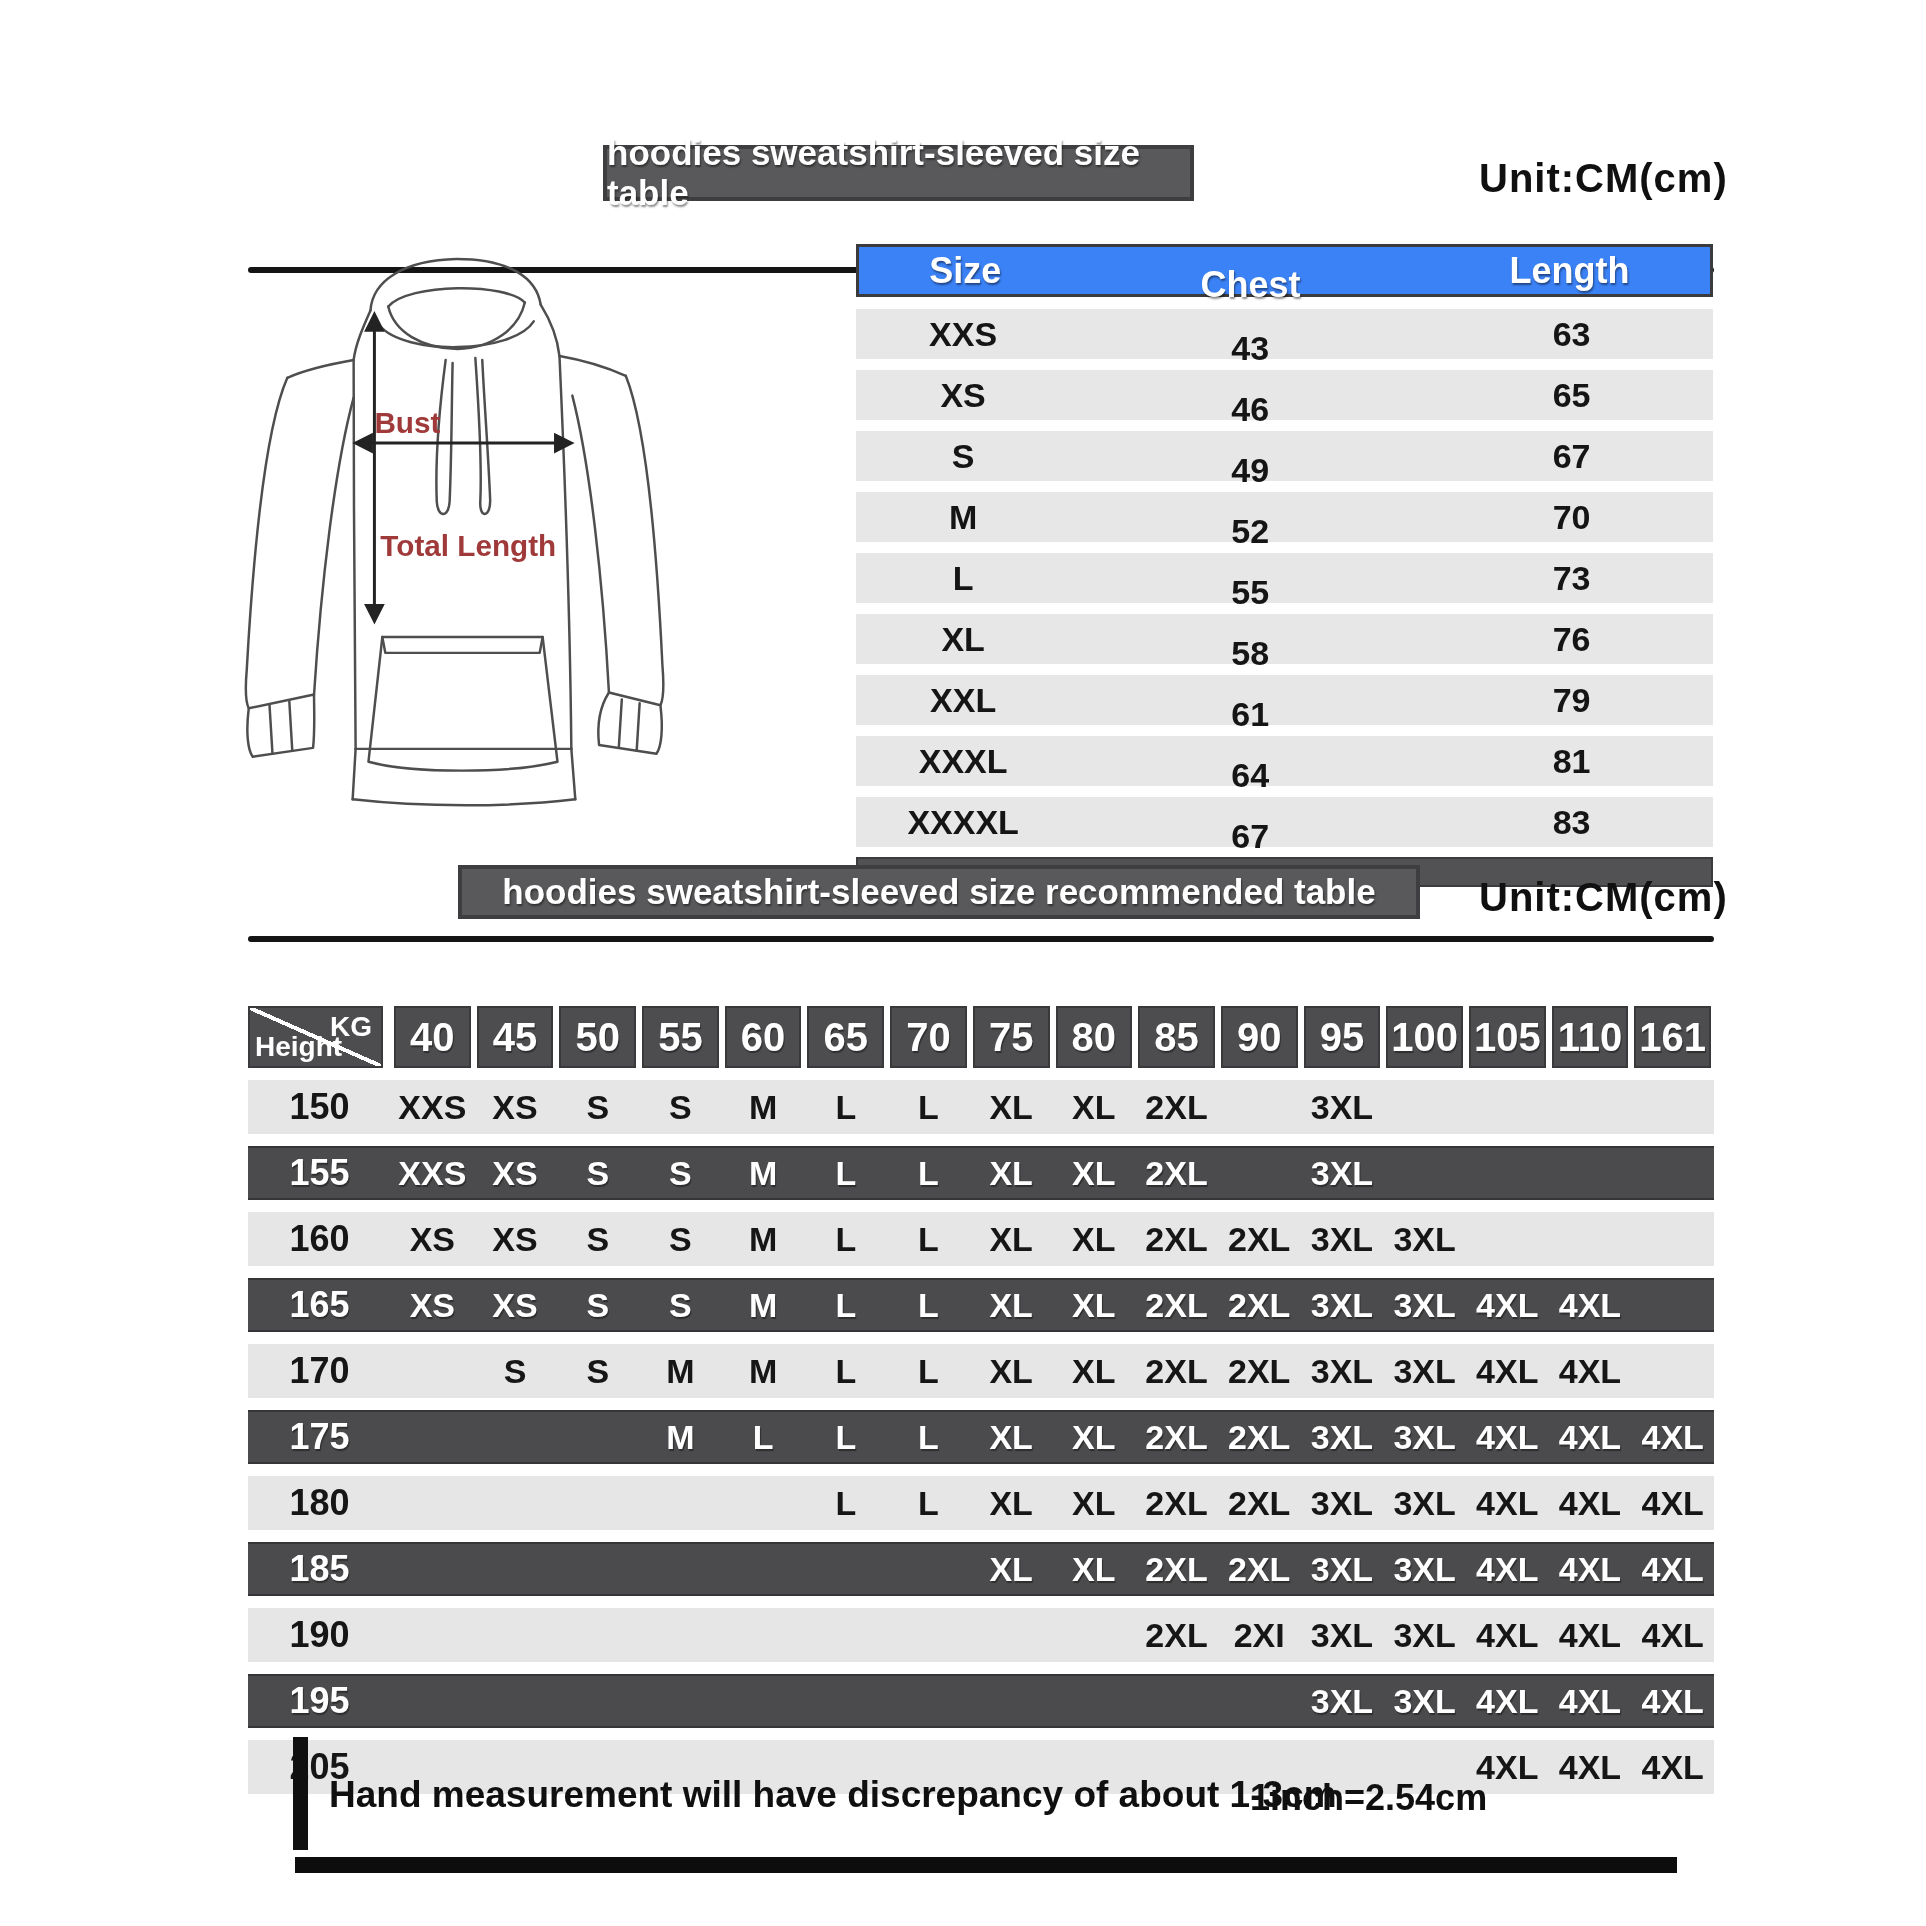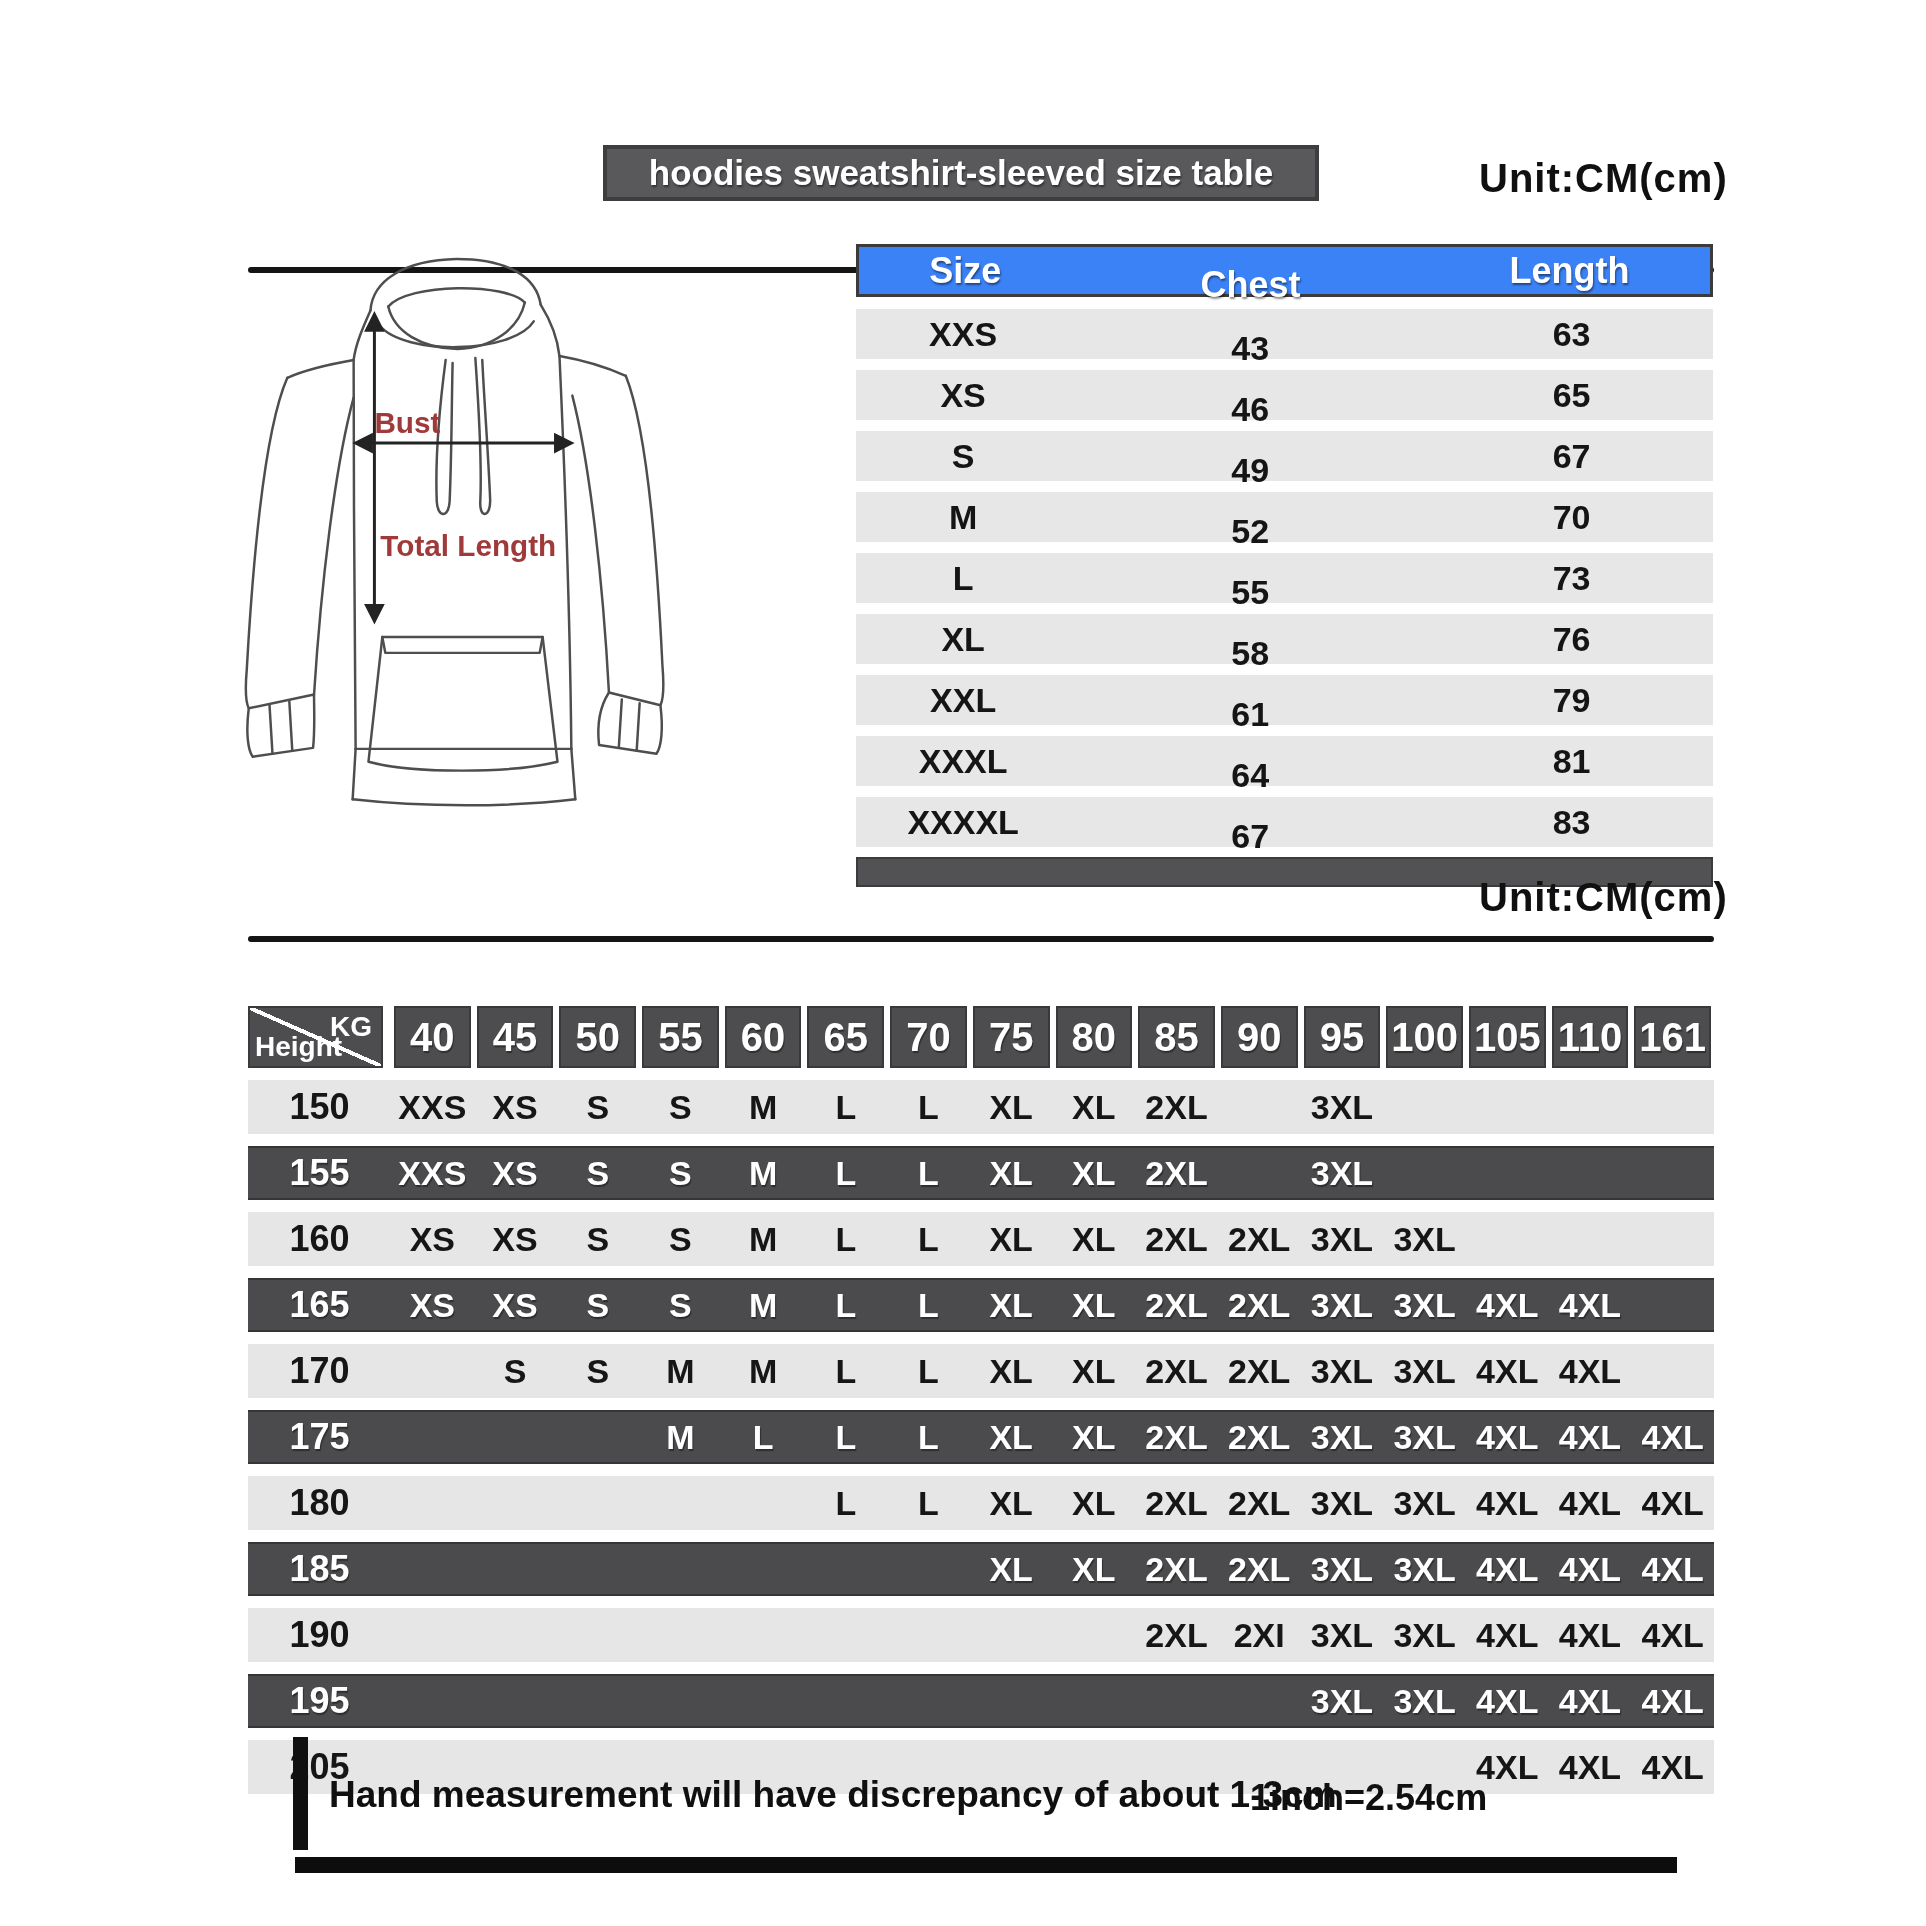--- a/index.html
+++ b/index.html
@@ -4,21 +4,21 @@
 <style>
   html,body{margin:0;padding:0;background:#fff;}
   .page{position:relative;width:1927px;height:1927px;background:#fff;overflow:hidden;
         font-family:"Liberation Sans",sans-serif;font-weight:bold;color:#1c1c1c;}
   *{box-sizing:border-box;}
 
   
   .title-bar{position:absolute;background:#59595b;border:4px solid #3e3e40;
              display:flex;align-items:center;justify-content:center;color:#fff;
              text-shadow:1px 2px 2px rgba(0,0,0,.45);}
-  .t1{left:603px;top:145px;width:716px;height:56px;font-size:35px;}
+  .t1{left:603px;top:145px;width:591px;height:56px;font-size:35px;}
   .t2{left:458px;top:865px;width:962px;height:54px;font-size:35px;}
   .unit{position:absolute;font-size:40px;color:#101010;letter-spacing:1px;}
   .u1{left:1479px;top:156px;}
   .u2{left:1479px;top:875px;}
   .hr{position:absolute;left:248px;width:1466px;height:6px;background:#141414;border-radius:3px;}
   .hr1{top:267px;}
   .hr2{top:936px;}
 
   
   .hoodie{position:absolute;left:224px;top:249px;width:475px;height:594px;}
@@ -173,20 +173,23 @@
         </div>
         <div class="srow">
           <div class="scell c0">XXXXL</div>
           <div class="scell c1">67</div>
           <div class="scell c2">83</div>
         </div>
       </div>
     <div class="stable-foot"></div>
   </div>
 
+  <div class="title-bar t2">
+    <span>hoodies sweatshirt-sleeved size recommended table</span>
+  </div>
   <div class="unit u2">Unit:CM(cm)</div>
   <div class="hr hr2"></div>
 
   <div class="matrix">
     <div class="mhead" id="matrix-head">
       <div class="corner">
         <span class="kg">KG</span>
         <span class="hgt">Height</span>
       </div>
     <div class="wbox">40</div>

